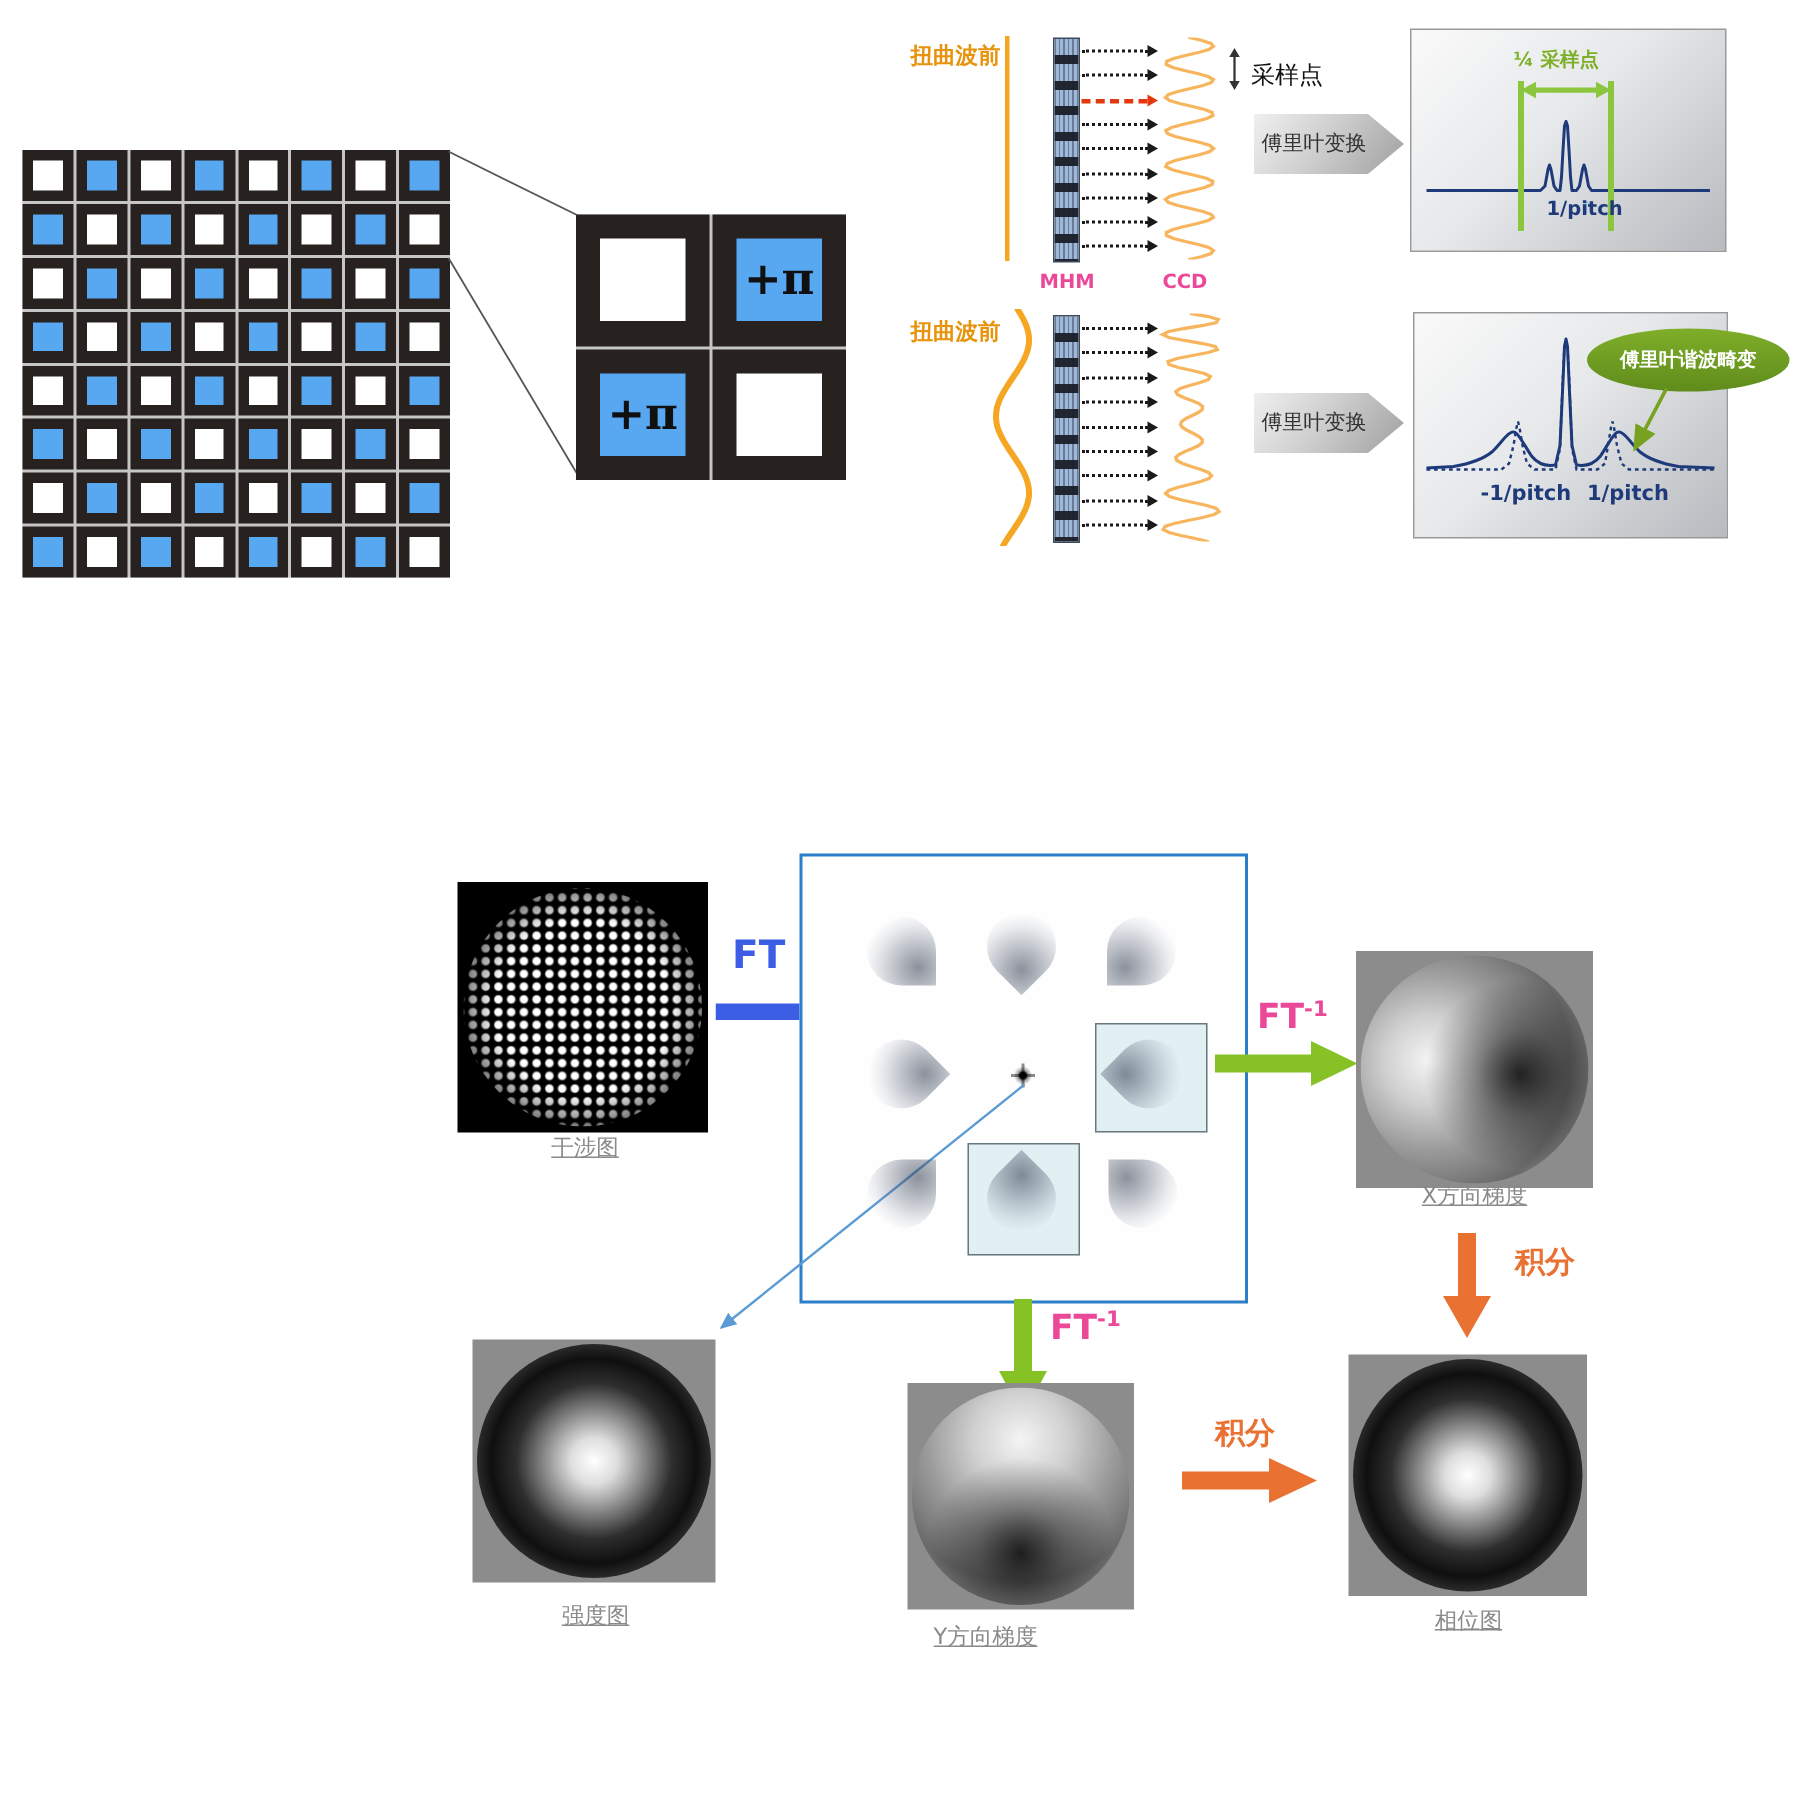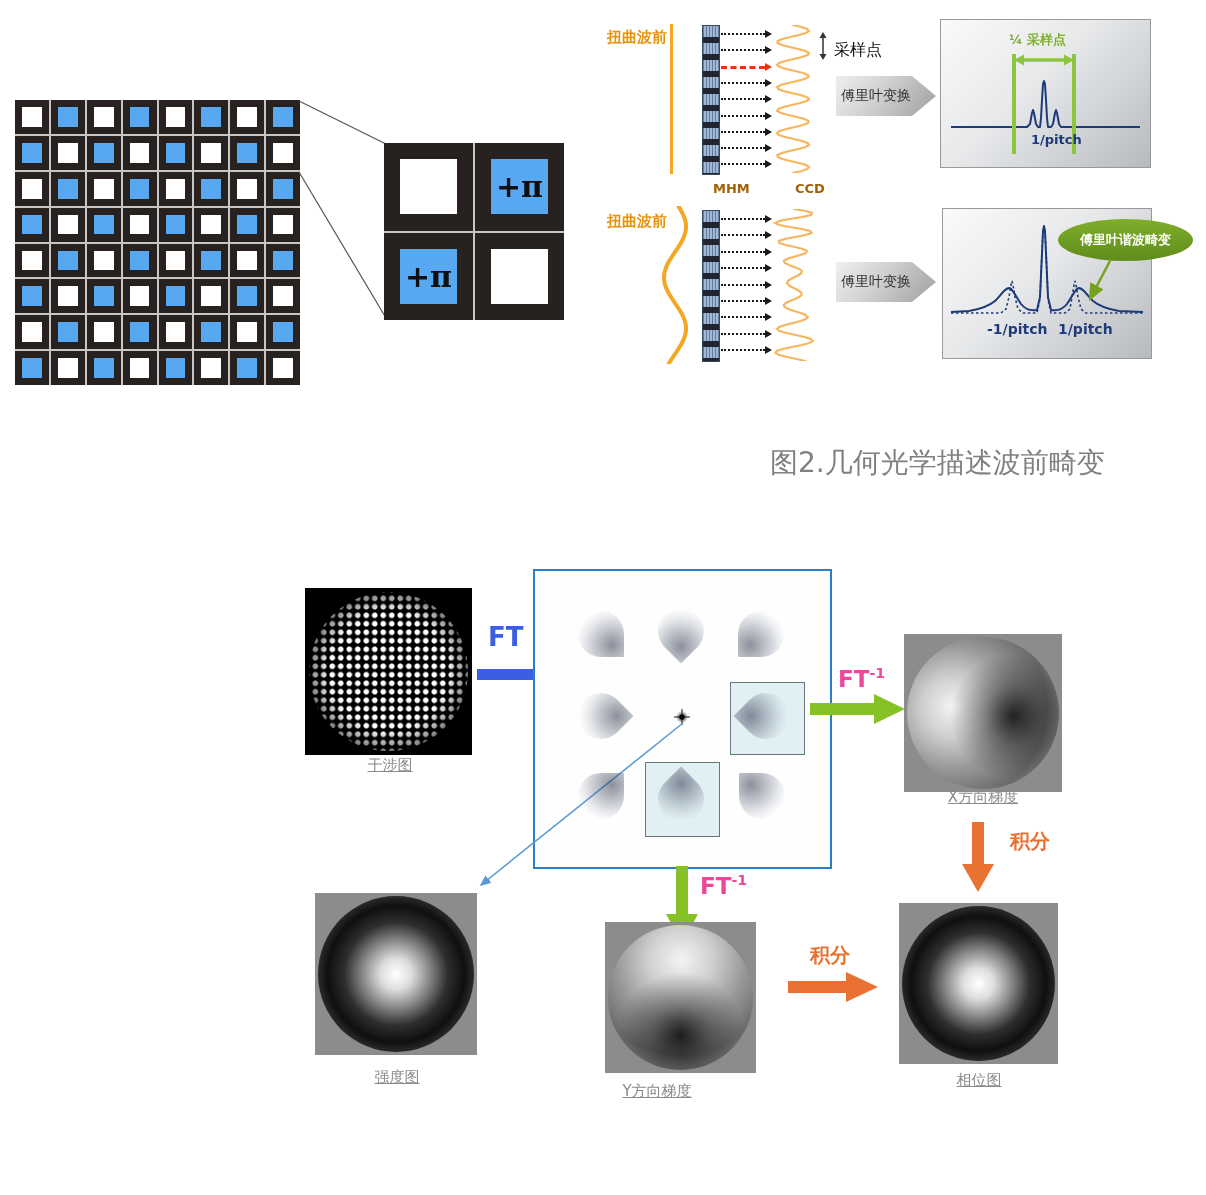--- a/index.html
+++ b/index.html
@@ -22,21 +22,21 @@
   .mhm-bar{position:absolute;width:16px;border:1px solid #3a4a5e;
     background:
       repeating-linear-gradient(90deg, rgba(20,30,60,.40) 0 1px, rgba(255,255,255,0) 1px 3px),
       repeating-linear-gradient(180deg, #9fb8d8 0 11px, #23262e 11px 17px);}
   .dot-arrow{position:absolute;height:0;border-top:2px dotted #1a1a1a;}
   .dot-arrow::after{content:'';position:absolute;right:-7px;top:-5px;width:0;height:0;
     border-left:7px solid #1a1a1a;border-top:4px solid transparent;border-bottom:4px solid transparent;}
   .dot-arrow.red{border-top:3px dashed #E3380D;}
   .dot-arrow.red::after{border-left-color:#E3380D;top:-6px;}
   .small-label{position:absolute;color:#111;font-size:16px;white-space:nowrap;}
-  .bc-label{position:absolute;color:#a16207;font-weight:bold;font-size:13px;white-space:nowrap;margin-left:20px;}
+  .bc-label{position:absolute;color:#ec4899;font-weight:bold;font-size:13px;white-space:nowrap;}
   .ft-arrow{position:absolute;width:100px;height:40px;display:flex;align-items:center;justify-content:center;
     clip-path:polygon(0 0,76% 0,100% 50%,76% 100%,0 100%);
     background:linear-gradient(125deg,#efefef 0%,#cfcfcf 45%,#a0a0a0 100%);}
   .ft-arrow span{font-size:14px;color:#333;padding-right:20px;white-space:nowrap;}
   .spec-box{position:absolute;border:1px solid #999;
     background:linear-gradient(135deg,#fafafa 0%,#e6e8ea 45%,#b7babe 100%);}
   .spec-box svg{position:absolute;left:0;top:0;}
   .green-label{position:absolute;color:#7DAF28;font-weight:bold;font-size:13px;white-space:nowrap;}
   .navy-label{position:absolute;color:#1e3a7a;font-weight:bold;font-size:13px;white-space:nowrap;}
   #callout{position:absolute;left:1058px;top:219px;width:135px;height:42px;border-radius:50%;
@@ -359,21 +359,20 @@
   </div>
   <svg class="overlay" style="left:1075px;top:255px" width="50" height="52">
     <defs>
         <marker id="gh" markerWidth="8" markerHeight="8" refX="6" refY="3" orient="auto">
           <path d="M0,0 L7,3 L0,6 z" fill="#76A21F"></path>
         </marker>
       </defs>
     <line x1="36" y1="4" x2="15" y2="44" stroke="#76A21F" stroke-width="2.5" marker-end="url(#gh)"></line>
   </svg>
 
-  <div class="caption" style="left:770px;top:444px">图2.几何光学描述波前畸变</div>
 
   <div id="interf">
       <div class="circle"></div>
     </div>
   <div class="img-label" style="left:390px;top:756px">干涉图</div>
 
   <div class="ft-blue" style="left:488px;top:622px">FT</div>
   <svg class="overlay" style="left:477px;top:659px" width="104" height="30">
     <rect x="0" y="10" width="73" height="11" fill="#3B5EE4"></rect>
     <polygon points="72,0 104,15.5 72,30" fill="#3B5EE4"></polygon>

